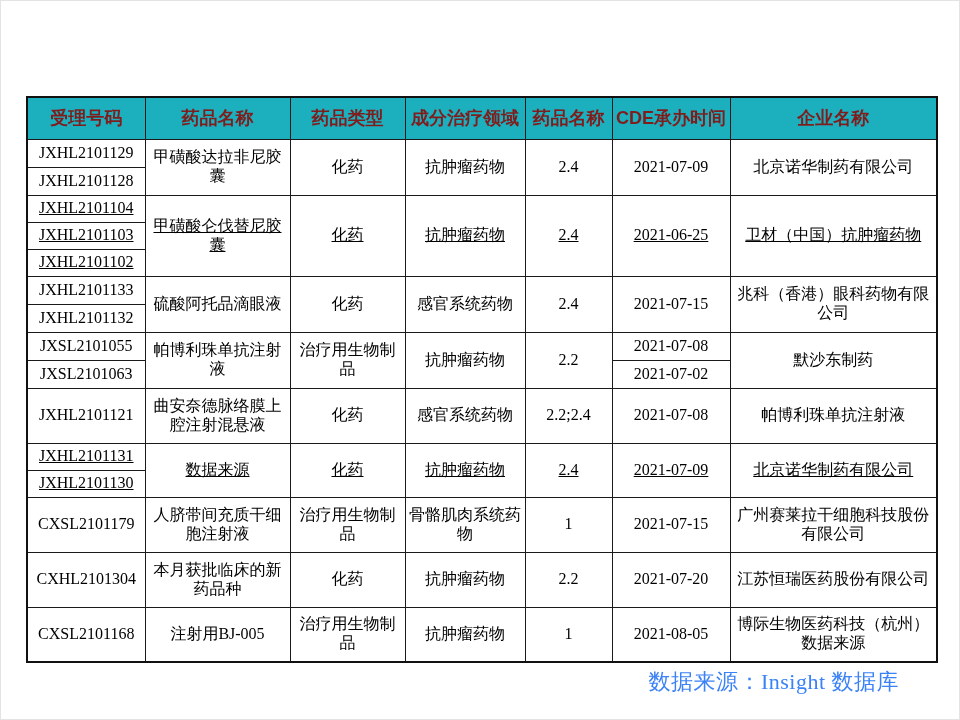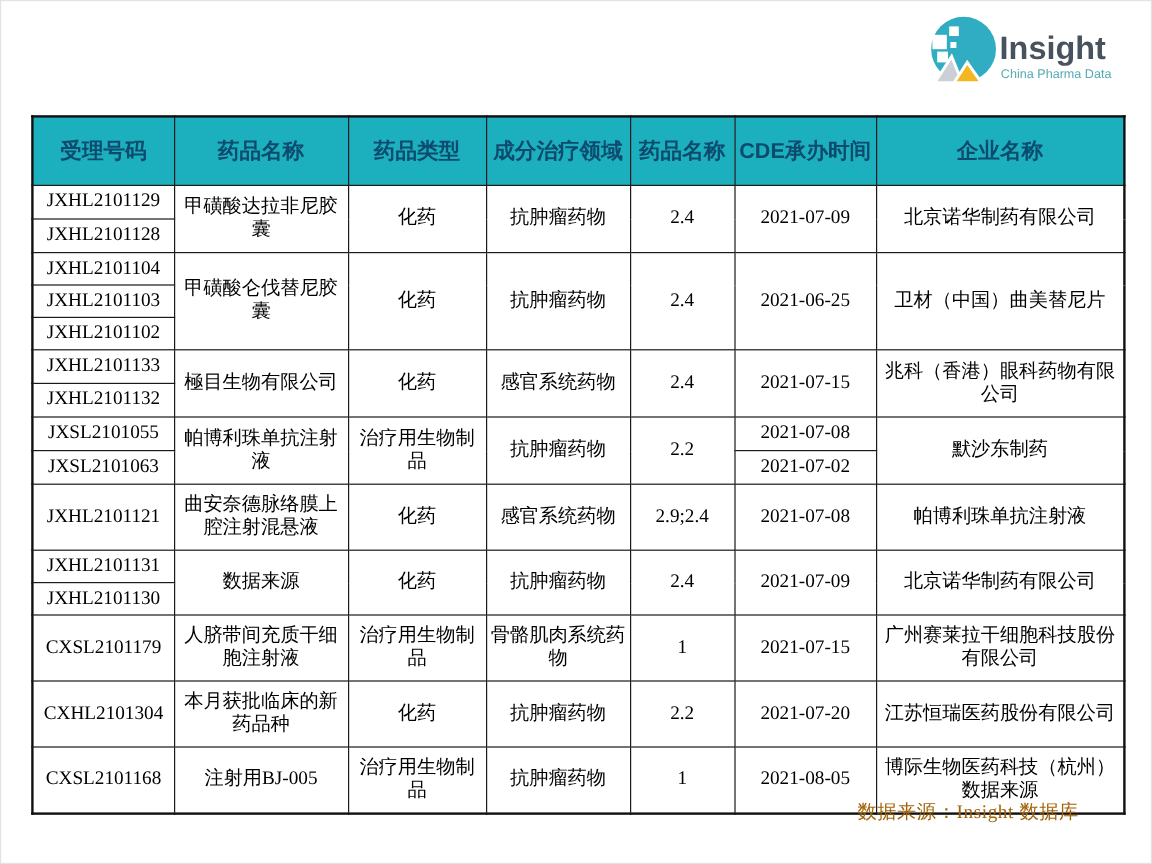--- a/index.html
+++ b/index.html
@@ -18,52 +18,39 @@
   .logo { position:absolute; top:8px; right:22px; width:170px; height:72px; }
   
   table.drugs {
     position:absolute; left:25px; top:95px; width:910px;
     border-collapse:collapse; table-layout:fixed;
     font-family:"Liberation Serif", "DejaVu Serif", serif;
   }
   table.drugs td, table.drugs th { border:1px solid #1a1a1a; text-align:center; vertical-align:middle; }
   table.drugs { border:2px solid #111; }
   table.drugs th {
-    background:#1cb0bf; color:#0c4a6e; font-weight:bold; font-size:18px;
-    font-family:"Liberation Sans", sans-serif; height:42px; padding:16px 1px;
+    background:#1cb0bf; color:#7f1d1d; font-weight:bold; font-size:18px;
+    font-family:"Liberation Sans", sans-serif; height:42px; padding:0 1px;
   }
   table.drugs td { font-size:16px; line-height:1.18; padding:0 2px; color:#000; }
   td.num  { font-size:15.5px;margin-left:16px; }
   td.co   { padding:0 10px; }
-  tr.h28 { height:28px; } tr.h27 { height:27px; } tr.h55 { height:55px; }
+  tr.h28 { height:28px; } tr.h27 { height:27px;text-decoration:underline; } tr.h55 { height:55px; }
   .source {
     position:absolute; top:666px; right:60px;
     font-family:"Liberation Serif", "DejaVu Serif", serif;
-    font-size:16px; color:#a16207; letter-spacing:0.5px;
+    font-size:22px; color:#3b82f6; letter-spacing:0.5px;
   }
 </style>
 </head>
 <body>
 
 <div class="page">
 
 
-  <div class="logo">
-    <svg width="170" height="72" viewBox="0 0 170 72">
-      <circle cx="36" cy="32" r="27" fill="#31adc3"></circle>
-      <rect x="10" y="20" width="12" height="12" fill="#ffffff"></rect>
-      <rect x="24" y="13" width="8" height="8" fill="#ffffff"></rect>
-      <rect x="14" y="34" width="9" height="9" fill="#ffffff"></rect>
-      <rect x="25" y="26" width="5" height="5" fill="#ffffff"></rect>
-      <polygon points="12,60 26,38 35,60" fill="#ccd0d6" stroke="#ffffff" stroke-width="2.5"></polygon>
-      <polygon points="28,60 39,43 51,60" fill="#f3b820" stroke="#ffffff" stroke-width="2.5"></polygon>
-      <text x="66" y="40" font-family="Liberation Sans, sans-serif" font-size="27" font-weight="bold" fill="#47525c">Insight</text>
-      <text x="67" y="56" font-family="Liberation Sans, sans-serif" font-size="10.5" fill="#55a9b5">China Pharma Data</text>
-    </svg>
-  </div>
 
   <table class="drugs">
     <colgroup>
       <col style="width:118px">
         <col style="width:145px">
         <col style="width:115px">
       <col style="width:120px">
         <col style="width:87px">
         <col style="width:118px">
         <col style="width:207px">
@@ -94,32 +81,32 @@
         <td class="num">JXHL2101128</td>
       </tr>
 
       <tr class="h27">
         <td class="num">JXHL2101104</td>
         <td rowspan="3">甲磺酸仑伐替尼胶囊</td>
         <td rowspan="3">化药</td>
         <td rowspan="3">抗肿瘤药物</td>
         <td rowspan="3">2.4</td>
         <td rowspan="3">2021-06-25</td>
-        <td rowspan="3" class="co">卫材（中国）曲美替尼片</td>
+        <td rowspan="3" class="co">卫材（中国）抗肿瘤药物</td>
       </tr>
       <tr class="h27">
         <td class="num">JXHL2101103</td>
       </tr>
       <tr class="h27">
         <td class="num">JXHL2101102</td>
       </tr>
 
       <tr class="h28">
         <td class="num">JXHL2101133</td>
-        <td rowspan="2">極目生物有限公司</td>
+        <td rowspan="2">硫酸阿托品滴眼液</td>
         <td rowspan="2">化药</td>
         <td rowspan="2">感官系统药物</td>
         <td rowspan="2">2.4</td>
         <td rowspan="2">2021-07-15</td>
         <td rowspan="2" class="co">兆科（香港）眼科药物有限公司</td>
       </tr>
       <tr class="h28">
         <td class="num">JXHL2101132</td>
       </tr>
 
@@ -135,21 +122,21 @@
       <tr class="h28">
         <td class="num">JXSL2101063</td>
         <td>2021-07-02</td>
       </tr>
 
       <tr class="h55">
         <td class="num">JXHL2101121</td>
         <td>曲安奈德脉络膜上腔注射混悬液</td>
         <td>化药</td>
         <td>感官系统药物</td>
-        <td>2.9;2.4</td>
+        <td>2.2;2.4</td>
         <td>2021-07-08</td>
         <td class="co">帕博利珠单抗注射液</td>
       </tr>
 
       <tr class="h27">
         <td class="num">JXHL2101131</td>
         <td rowspan="2">数据来源</td>
         <td rowspan="2">化药</td>
         <td rowspan="2">抗肿瘤药物</td>
         <td rowspan="2">2.4</td>

